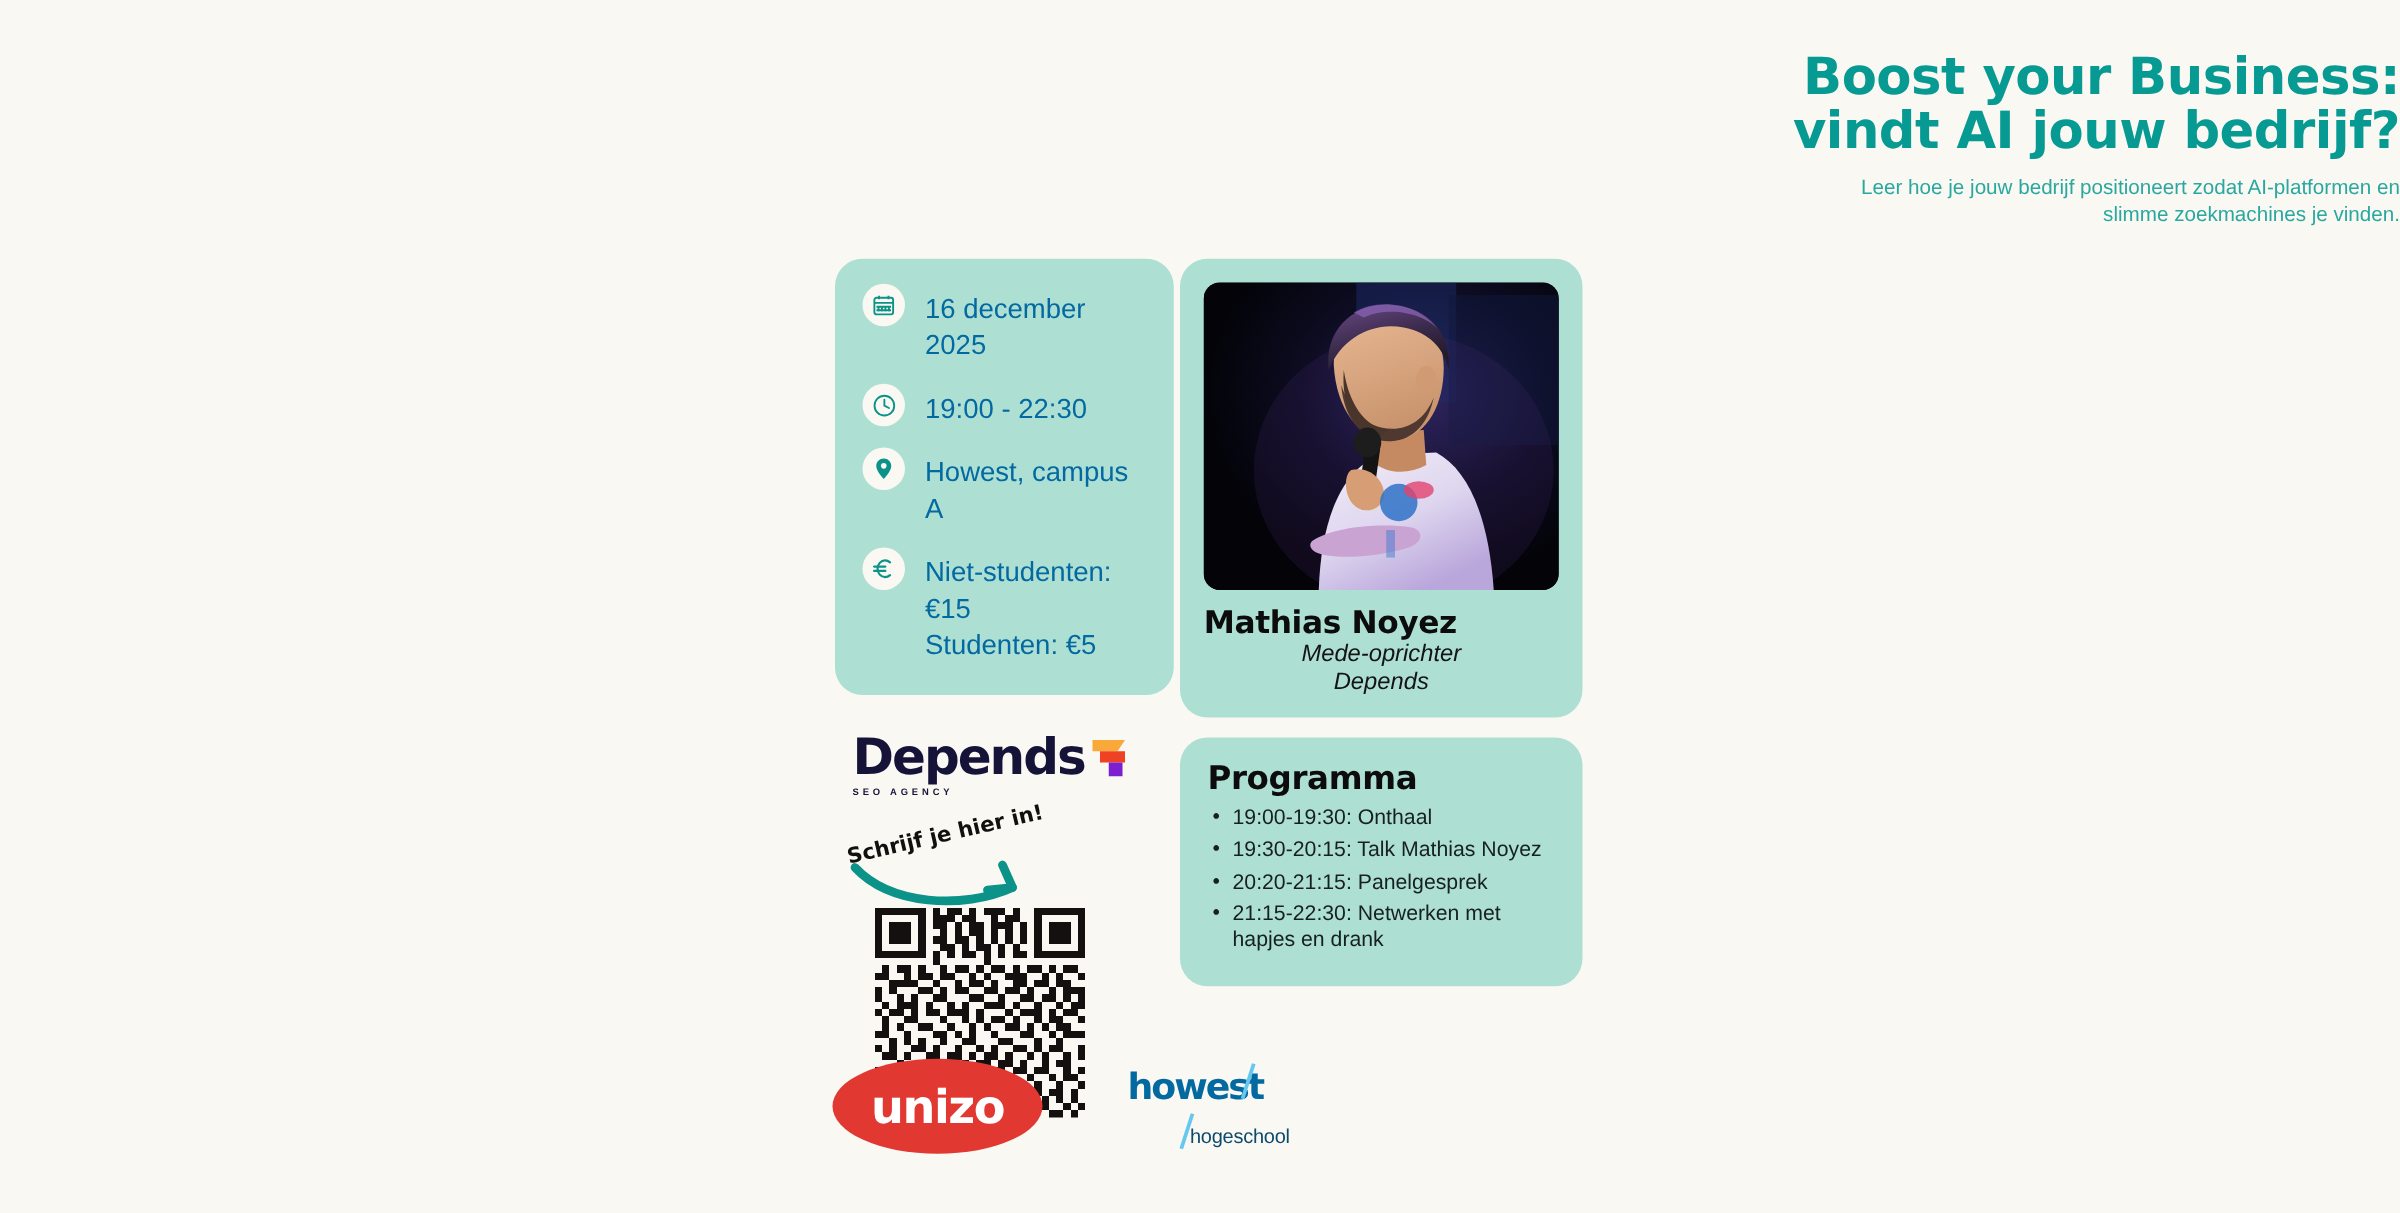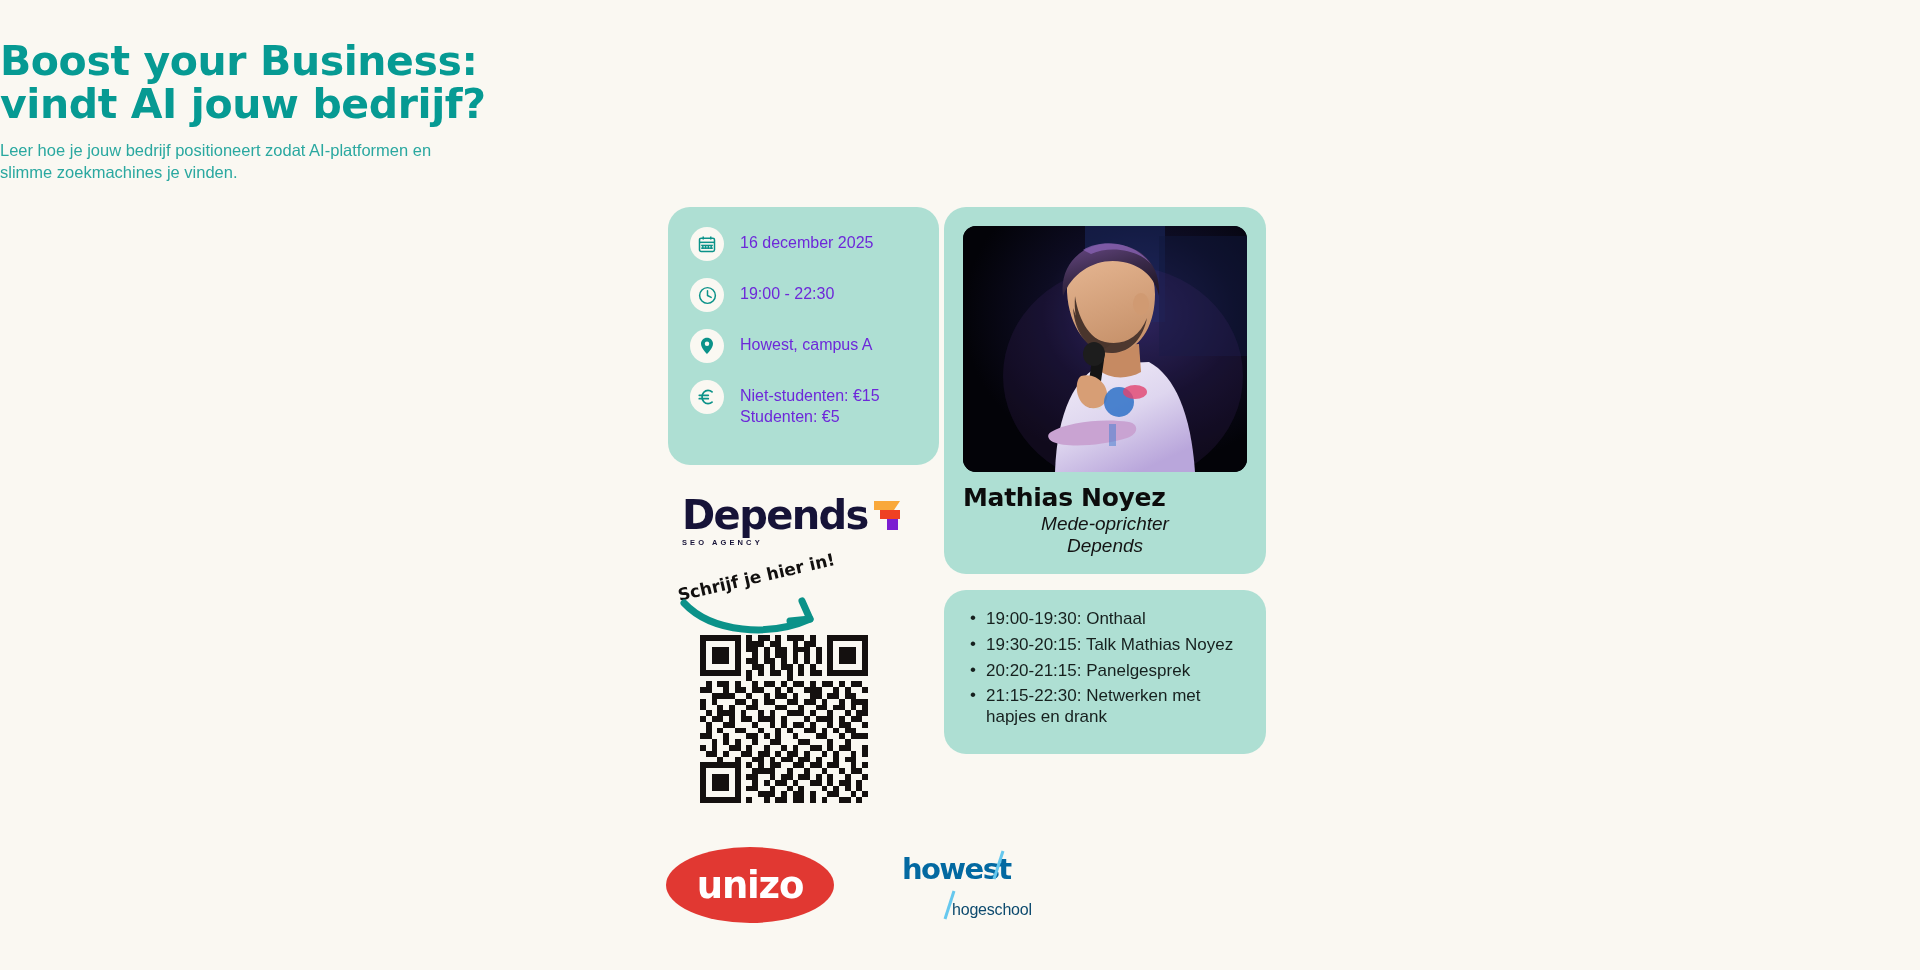--- a/index.html
+++ b/index.html
@@ -5,21 +5,21 @@
   * { box-sizing: border-box; margin: 0; padding: 0; }
   html, body {
     width: 1920px; height: 970px;
     background: #faf8f2;
     font-family: "Liberation Sans", sans-serif;
     overflow: hidden;
   }
   .poster { position: relative; width: 1920px; height: 970px; background: #faf8f2; }
 
   
-  .header { position: absolute; left: 0; top: 40px; width: 1920px; text-align: left; }
+  .header { position: absolute; left: 0; top: 40px; width: 1920px; text-align: right; }
   .title {
     color: #069a93;
     font-weight: 800;
     font-size: 41px;
     line-height: 1.06;
     letter-spacing: -0.4px;
     font-family: "DejaVu Sans", sans-serif;
   }
   .title-line { display: block; }
   .subtitle {
@@ -36,29 +36,29 @@
   .col-right { position: absolute; left: 944px; top: 207px; width: 322px; }
 
   
   .info-card {
     background: #aedfd3;
     border-radius: 22px;
     padding: 20px 22px 22px 22px;
     width: 271px;
   }
   .info-row { display: flex; align-items: flex-start; margin-bottom: 17px; }
-  .info-row:last-child { margin-bottom: 16px; }
+  .info-row:last-child { margin-bottom: 4px; }
   .icon-circle {
     width: 34px; height: 34px; min-width: 34px;
     border-radius: 50%;
     background: #faf8f2;
     display: flex; align-items: center; justify-content: center;
     margin-right: 16px;
   }
-  .info-text { font-size: 16px; color: #6d28d9; line-height: 1.32; padding-top: 5px; }
+  .info-text { font-size: 22px; color: #0369a1; line-height: 1.32; padding-top: 5px; }
   .info-text span { display: block; }
 
   
   .depends-wrap { position: relative; margin-top: 26px; height: 68px; }
   .depends-logo { position: absolute; left: 14px; top: 4px; display: flex; align-items: flex-start; }
   .depends-textblock { position: relative; }
   .depends-word {
     font-family: "DejaVu Sans", sans-serif;
     font-weight: 700;
     font-size: 40px;
@@ -592,20 +592,21 @@
         </svg>
       </span>
       <div class="speaker-name">Mathias Noyez</div>
       <div class="speaker-role">
         <span>Mede-oprichter</span>
         <span>Depends</span>
       </div>
     </div>
 
     <div class="programma-card">
+      <div class="programma-title">Programma</div>
       <ul class="programma-list">
         <li>19:00-19:30: Onthaal</li>
         <li>19:30-20:15: Talk Mathias Noyez</li>
         <li>20:20-21:15: Panelgesprek</li>
         <li>21:15-22:30: Netwerken met hapjes en drank</li>
       </ul>
     </div>
 
   </div>
 

